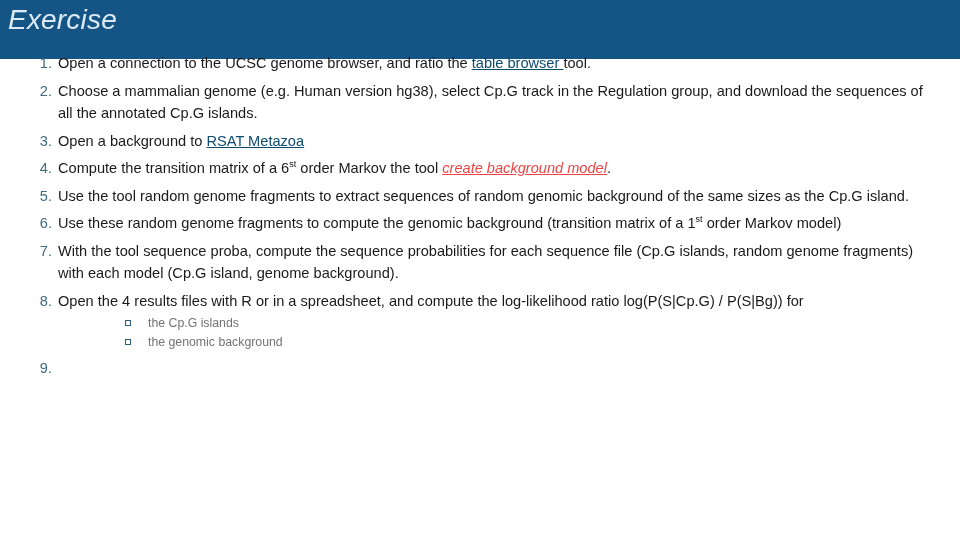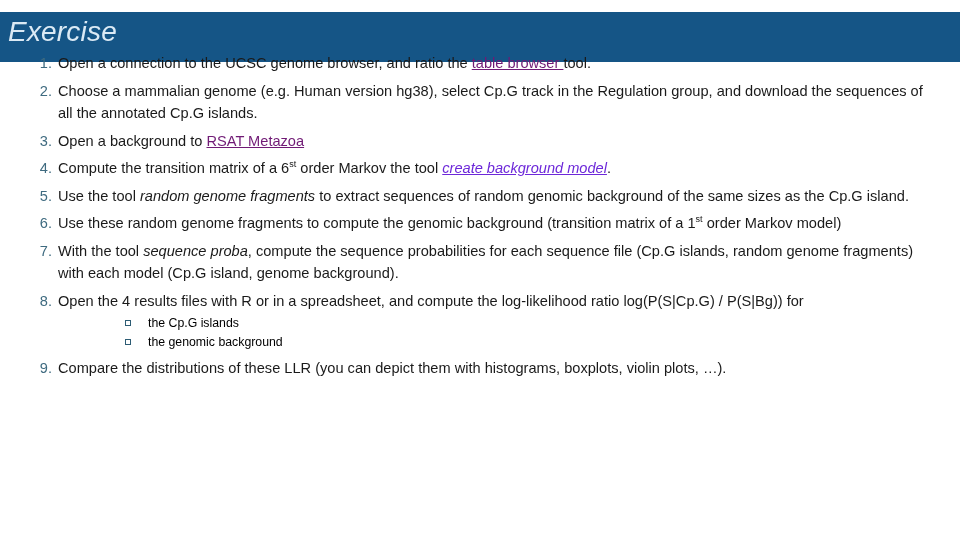--- a/index.html
+++ b/index.html
@@ -18,23 +18,23 @@
     position: relative;
     width: 960px;
     height: 540px;
     background: #ffffff;
   }
 
   
   .title-bar {
     position: absolute;
     left: 0;
-    top: 12px;
+    top: 0;
     width: 960px;
-    height: 50px;
+    height: 59px;
     background: #155586;
   }
   .title-text {
     position: absolute;
     left: 8px;
     top: 3px;
     font-size: 28px;
     font-style: italic;
     font-weight: normal;
     color: #dbeaf5;
@@ -82,45 +82,44 @@
   ul.sub-list {
     list-style: none;
     margin: 2px 0 4px 0;
     padding: 0;
   }
   li.sub-item {
     position: relative;
     padding-left: 90px;
     font-size: 12.3px;
     line-height: 19px;
-    color: #000000;
+    color: #737373;
   }
   li.sub-item .marker {
     position: absolute;
     left: 67px;
     top: 6px;
     width: 6px;
     height: 6px;
     border: 1.4px solid #2d5c74;
     background: #ffffff;
     box-sizing: border-box;
   }
 
   
   .lnk {
-    color: #701a75;
+    color: #0c4a6e;
     text-decoration: underline;
   }
   .lnk-i {
-    color: #6d28d9;
+    color: #ef4444;
     text-decoration: underline;
     font-style: italic;
   }
   .ital {
-    font-style: italic;
   }
   sup.ord {
     font-size: 0.62em;
     vertical-align: super;
     line-height: 0;
   }
   .nb { white-space: pre; }
 </style>
 </head>
 <body>
@@ -137,17 +136,17 @@
         <li class="main-item"><span class="num">2.</span><span><span>Choose a mammalian genome (e.g. Human version hg38), select Cp.G track in the Regulation group, and download the sequences of all the annotated Cp.G islands.</span></span></li>
         <li class="main-item"><span class="num">3.</span><span><span> Open a background to </span><span class="lnk nb">RSAT Metazoa</span></span></li>
         <li class="main-item"><span class="num">4.</span><span><span>Compute the transition matrix of a 6</span><sup class="ord">st</sup><span> order Markov the tool </span><span class="lnk-i nb">create background model</span><span>.</span></span></li>
         <li class="main-item"><span class="num">5.</span><span><span>Use the tool </span><span class="ital">random genome fragments</span><span> to extract sequences of random genomic background of the same sizes as the Cp.G island.</span></span></li>
         <li class="main-item"><span class="num">6.</span><span><span>Use these random genome fragments to compute the genomic background (transition matrix of a 1</span><sup class="ord">st</sup><span> order Markov model)</span></span></li>
         <li class="main-item"><span class="num">7.</span><span><span>With the tool </span><span class="ital">sequence proba</span><span>, compute the sequence probabilities for each sequence file (Cp.G islands, random genome fragments) with each model (Cp.G island, genome background).</span></span></li>
         <li class="main-item"><span class="num">8.</span><span><span>Open the 4 results files with R or in a spreadsheet, and compute the log-likelihood ratio log(P(S|Cp.G) / P(S|Bg)) for</span></span><ul class="sub-list">
             <li class="sub-item"><span class="marker"></span><span>the Cp.G islands</span></li>
             <li class="sub-item"><span class="marker"></span><span>the genomic background</span></li>
           </ul></li>
-        <li class="main-item"><span class="num">9.</span><span><span>Compare the distributions of these LLR (you can depict them with histograms, boxplots, violin plots, …).</span></span></li>
+        <li class="main-item"><span class="num">9.</span></li>
       </ol>
   </div>
 
 </div>
 
 </body></html>

